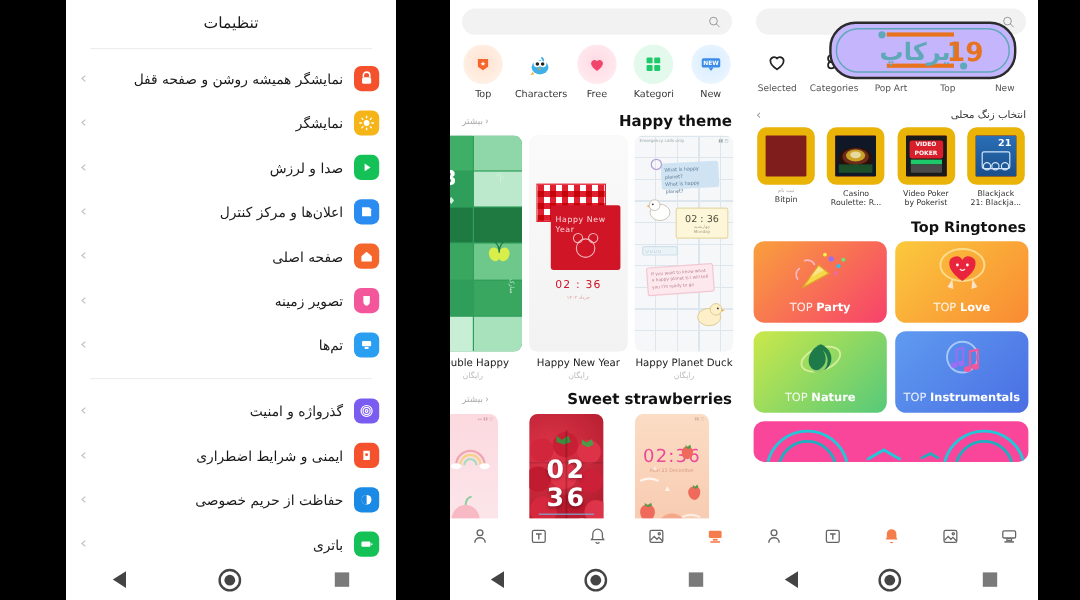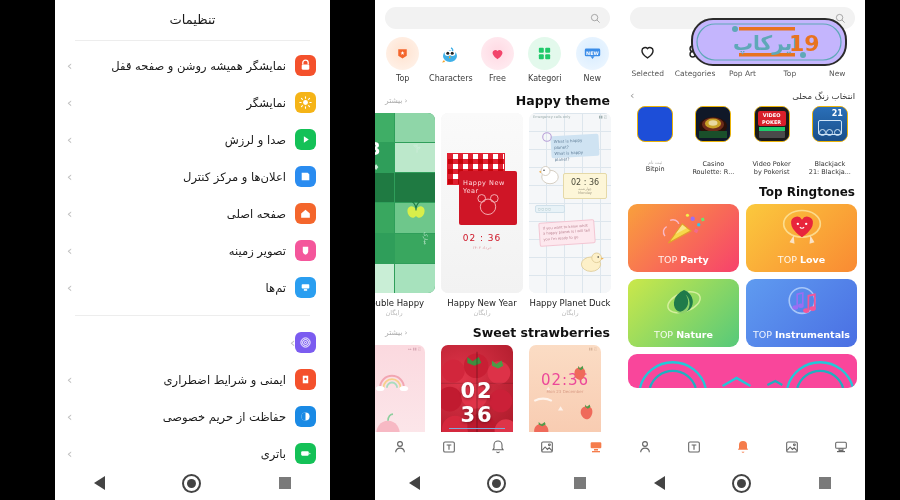--- a/index.html
+++ b/index.html
@@ -42,34 +42,34 @@
   .sec-head{display:flex;align-items:center;justify-content:space-between;padding:8px 10px 5px;}
   .sec-ttl{font-size:12.5px;font-weight:bold;color:#111;}
   .sec-more{font-size:7.5px;color:#aaa;direction:rtl;display:flex;align-items:center;gap:2px;}
   .cards{display:flex;gap:6px;padding:0 0 0 0;margin-left:-22px;}
   .card{width:82px;flex:0 0 auto;}
   .card-art{width:82px;height:180px;border-radius:7px;overflow:hidden;position:relative;background:#f4f4f4;}
   .card-nm{font-size:8.5px;color:#222;text-align:center;margin-top:5px;}
   .card-sub{font-size:6.5px;color:#bbb;text-align:center;direction:rtl;margin-top:1px;}
   .cards2{display:flex;gap:6px;margin-left:-22px;}
   .card2{width:82px;flex:0 0 auto;}
-  .card2-art{width:72px;height:110px;border-radius:7px;overflow:hidden;position:relative;}
+  .card2-art{width:62px;height:110px;border-radius:7px;overflow:hidden;position:relative;}
 
   
   .r-cats{display:flex;justify-content:space-around;padding:9px 4px 4px;}
   .r-cat{width:42px;text-align:center;}
   .r-ic{width:26px;height:26px;margin:0 auto 5px;display:flex;align-items:center;justify-content:center;}
   .r-lbl{font-size:7.5px;color:#555;}
   .r-sub{display:flex;align-items:center;justify-content:space-between;padding:7px 10px 4px;}
   .r-sub-t{font-size:8.5px;color:#333;direction:rtl;}
   .r-sub-c{font-size:11px;color:#999;}
   .ads-h{font-size:11px;font-weight:bold;color:#111;text-align:right;padding:5px 10px 4px;direction:rtl;}
   .ads{display:flex;justify-content:space-around;padding:0 6px;}
   .ad{width:48px;text-align:center;}
-  .ad-ic{width:34px;height:34px;border-radius:8px;margin:0 auto 18px;overflow:hidden;position:relative;background:#1d4ed8;border:1px solid #eab308;}
+  .ad-ic{width:34px;height:34px;border-radius:8px;margin:0 auto 3px;overflow:hidden;position:relative;background:#7f1d1d;border:7px solid #eab308;}
   .ad-nm{font-size:6.5px;color:#333;line-height:1.25;}
   .ad-pre{font-size:4.5px;color:#aaa;direction:rtl;}
   .rt-h{font-size:12px;font-weight:bold;color:#111;text-align:right;padding:9px 10px 5px;}
   .tiles{display:grid;grid-template-columns:1fr 1fr;gap:7px;padding:0 8px;}
   .tile{height:68px;border-radius:9px;position:relative;overflow:hidden;}
   .tile-lbl{position:absolute;left:0;right:0;bottom:7px;text-align:center;font-size:9.5px;color:#fff;}
   .tile-lbl b{font-weight:bold;}
   .tile-lbl .tl-top{opacity:.9;font-weight:normal;}
   .tile-wide{grid-column:1 / span 2;height:34px;border-radius:9px;position:relative;overflow:hidden;}
 
@@ -178,20 +178,21 @@
         <div class="s-row">
           <div class="s-ico" style="background:#7b5cf0">
             <span class="ic-glyph">
               <svg viewBox="0 0 24 24" fill="none" stroke="#fff" stroke-width="1.8">
                 <circle cx="12" cy="12" r="2"></circle>
                 <circle cx="12" cy="12" r="5.5"></circle>
                 <circle cx="12" cy="12" r="8.5"></circle>
               </svg>
             </span>
           </div>
+          <div class="s-lbl">گذرواژه و امنیت</div>
           <div class="s-ch">‹</div>
         </div>
         <div class="s-row">
           <div class="s-ico" style="background:#f4512c">
             <span class="ic-glyph">
               <svg viewBox="0 0 24 24">
                 <path d="M7 5h10v14H7z" fill="#fff"></path>
                 <circle cx="12" cy="11" r="2.2" fill="#f4512c"></circle>
               </svg>
             </span>

